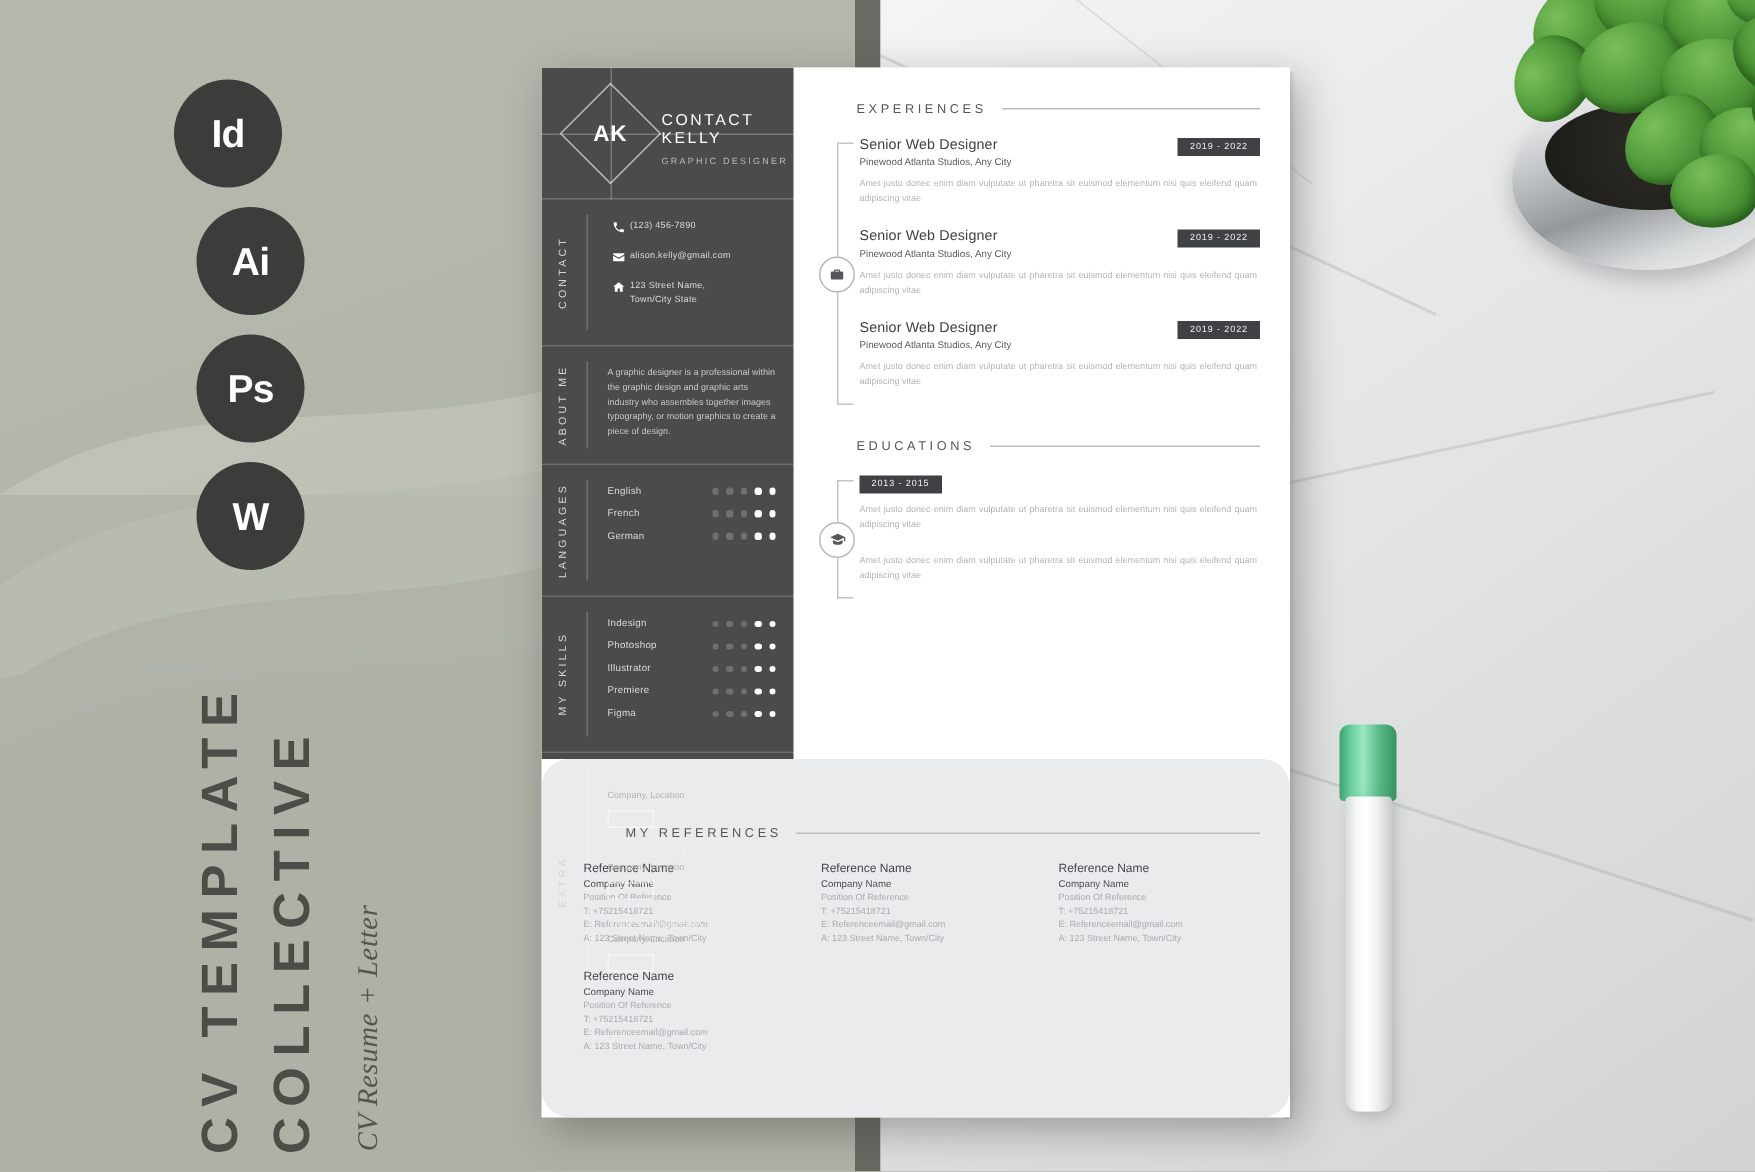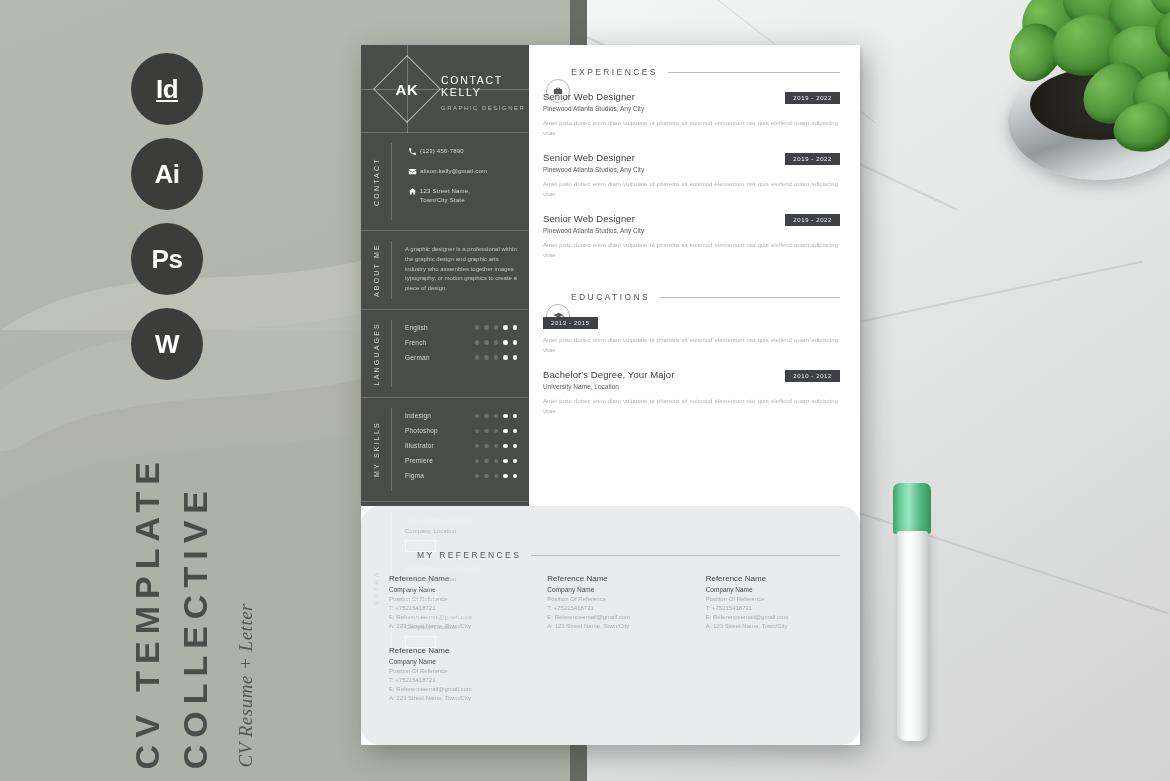--- a/index.html
+++ b/index.html
@@ -17,21 +17,21 @@
     overflow: hidden;
   }
   #promo-waves { position: absolute; inset: 0; }
 
   .sw-badge {
     position: absolute; width: 72px; height: 72px; border-radius: 50%;
     background: #3c3d3a; color: #fff;
     display: flex; align-items: center; justify-content: center;
     font-weight: bold; font-size: 26px; letter-spacing: -0.5px;
   }
-  #badge-id { left: 131px; top: 53px; text-decoration: underline; }
+  #badge-id { left: 116px; top: 53px; }
   #badge-ai { left: 131px; top: 138px; }
   #badge-ps { left: 131px; top: 223px; }
   #badge-w  { left: 131px; top: 308px; }
 
   .vert-text {
     position: absolute;
     writing-mode: vertical-rl;
     transform: rotate(180deg);
     transform-origin: center;
     color: #4b4d49;
@@ -171,21 +171,21 @@
   }
 
   
   #resume-main { flex: 1; background: #fff; padding: 22px 20px 0 14px; }
   .sec-head { display: flex; align-items: center; gap: 10px; margin-bottom: 14px; padding-left: 28px; }
   .sec-title {
     font-size: 8.5px; letter-spacing: 2.4px; color: #54565a; white-space: nowrap;
   }
   .sec-rule { flex: 1; height: 1px; background: #b9bbbe; }
 
-  .timeline { display: flex; position: relative; flex-direction: column; }
+  .timeline { display: flex; position: relative; }
   .tl-rail { width: 30px; flex-shrink: 0; position: relative; }
   .tl-line {
     position: absolute; left: 15px; top: 4px; bottom: 4px;
     width: 1px; background: #c2c4c7;
   }
   .tl-cap-top, .tl-cap-bot {
     position: absolute; left: 15px; width: 11px; height: 1px; background: #c2c4c7;
   }
   .tl-cap-top { top: 4px; }
   .tl-cap-bot { bottom: 4px; }
@@ -524,27 +524,20 @@
           </div>
         </div>
         <div class="tl-items" id="educations-list">
             <div class="entry">
               <div class="entry-top">
                 <div class="entry-date">2013 - 2015</div>
               </div>
               <div class="entry-desc">Amet justo donec enim diam vulputate ut pharetra sit euismod elementum nisi quis eleifend quam adipiscing vitae</div>
             </div>
             <div class="entry">
-              <div class="entry-top">
-                <div class="entry-titles">
-                  <div class="entry-title">Bachelor's Degree, Your Major</div>
-                  <div class="entry-sub">University Name, Location</div>
-                </div>
-                <div class="entry-date">2010 - 2012</div>
-              </div>
               <div class="entry-desc">Amet justo donec enim diam vulputate ut pharetra sit euismod elementum nisi quis eleifend quam adipiscing vitae</div>
             </div>
           </div>
       </div>
     </main>
   </div>
 
   <section id="refs-band">
     <div class="sec-head">
       <span class="sec-title">MY REFERENCES</span>

